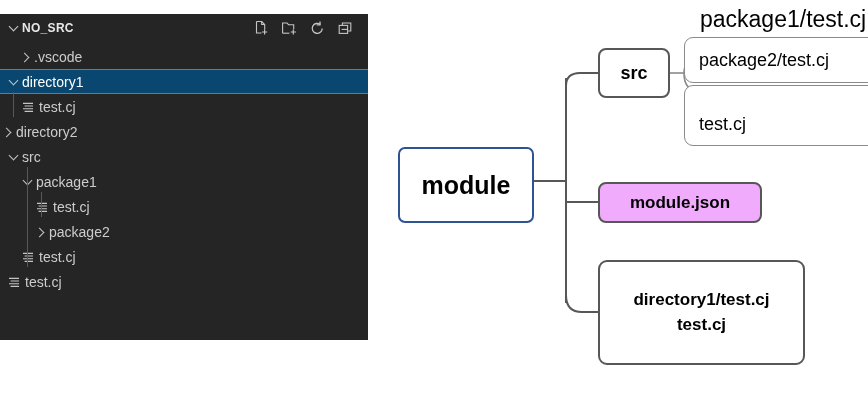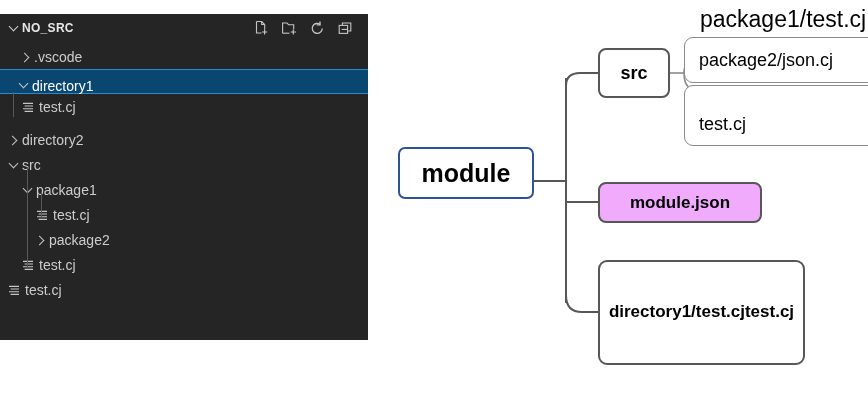--- a/index.html
+++ b/index.html
@@ -144,21 +144,21 @@
     box-sizing: border-box;
     display: flex;
     align-items: center;
     justify-content: center;
     text-align: center;
     font-weight: bold;
     color: #000000;
     background: #ffffff;
   }
   #node-module {
-    left: 398px; top: 147px; width: 136px; height: 52px;
+    left: 398px; top: 147px; width: 136px; height: 76px;
     border: 2px solid #2e5395;
     border-radius: 7px;
     font-size: 25px;
   }
   #node-src {
     left: 598px; top: 48px; width: 72px; height: 50px;
     border: 2px solid #575757;
     border-radius: 8px;
     font-size: 18px;
   }
@@ -167,21 +167,21 @@
     border: 2px solid #575757;
     border-radius: 8px;
     background: #f0abfc;
     font-size: 17px;
   }
   #node-rootfiles {
     left: 598px; top: 260px; width: 207px; height: 105px;
     border: 2px solid #575757;
     border-radius: 9px;
     font-size: 17px;
-    flex-direction: row;
+    flex-direction: column;
     justify-content: center;
     line-height: 1.42;
   }
   #node-pkgbox {
     left: 684px; top: 37px; width: 200px; height: 46px;
     border: 1.6px solid #8a8a8a;
     border-radius: 9px;
     background: #ffffff;
     justify-content: flex-start;
     padding-left: 14px;
@@ -247,33 +247,33 @@
         </svg>
       </span>
     </div>
   </div>
 
   <div id="tree">
       <div class="row" style="padding-left: 18px;">
         <span class="chev right"></span>
         <span class="label">.vscode</span>
       </div>
-      <div class="row selected" style="padding-left: 16px; align-items: flex-end;">
+      <div class="row selected" style="padding-left: 6px;">
         <span class="chev down"></span>
         <span class="label">directory1</span>
       </div>
       <div class="row" style="padding-left: 20px;">
         <span class="file-icon">
           <svg viewBox="0 0 16 16" width="16" height="16">
             <path d="M3 4.3 h10 M4.6 7 h8.4 M3 9.7 h10 M4.6 12.4 h8.4" fill="none" stroke="#c5c5c5" stroke-width="1.15"></path>
           </svg>
         </span>
         <span class="label">test.cj</span>
       </div>
-      <div class="row" style="padding-left: 6px; margin-top: 8px;">
+      <div class="row" style="">
         <span class="chev right"></span>
         <span class="label">directory2</span>
       </div>
       <div class="row" style="padding-left: 6px;">
         <span class="chev down"></span>
         <span class="label">src</span>
       </div>
       <div class="row" style="padding-left: 20px;">
         <span class="chev down"></span>
         <span class="label">package1</span>
@@ -331,21 +331,21 @@
     <path d="M684 73 Q684 60 697 60 H700" fill="none" stroke="#8a8a8a" stroke-width="1.6"></path>
 
     <path d="M684 73 Q684 90 697 90 H700" fill="none" stroke="#8a8a8a" stroke-width="1.6"></path>
   </svg>
 
   <div class="node" id="node-module">module</div>
   <div class="node" id="node-src">src</div>
   <div class="node" id="node-modulejson">module.json</div>
 
   <div class="node" id="node-pkgbox">
-    <span>package2/json.cj</span>
+    <span>package2/test.cj</span>
   </div>
   <div class="float-label" id="label-pkg1">package1/test.cj</div>
 
   <div class="node" id="node-testbox">
     <span>test.cj</span>
   </div>
 
   <div class="node" id="node-rootfiles">
     <span>directory1/test.cj</span>
     <span>test.cj</span>

